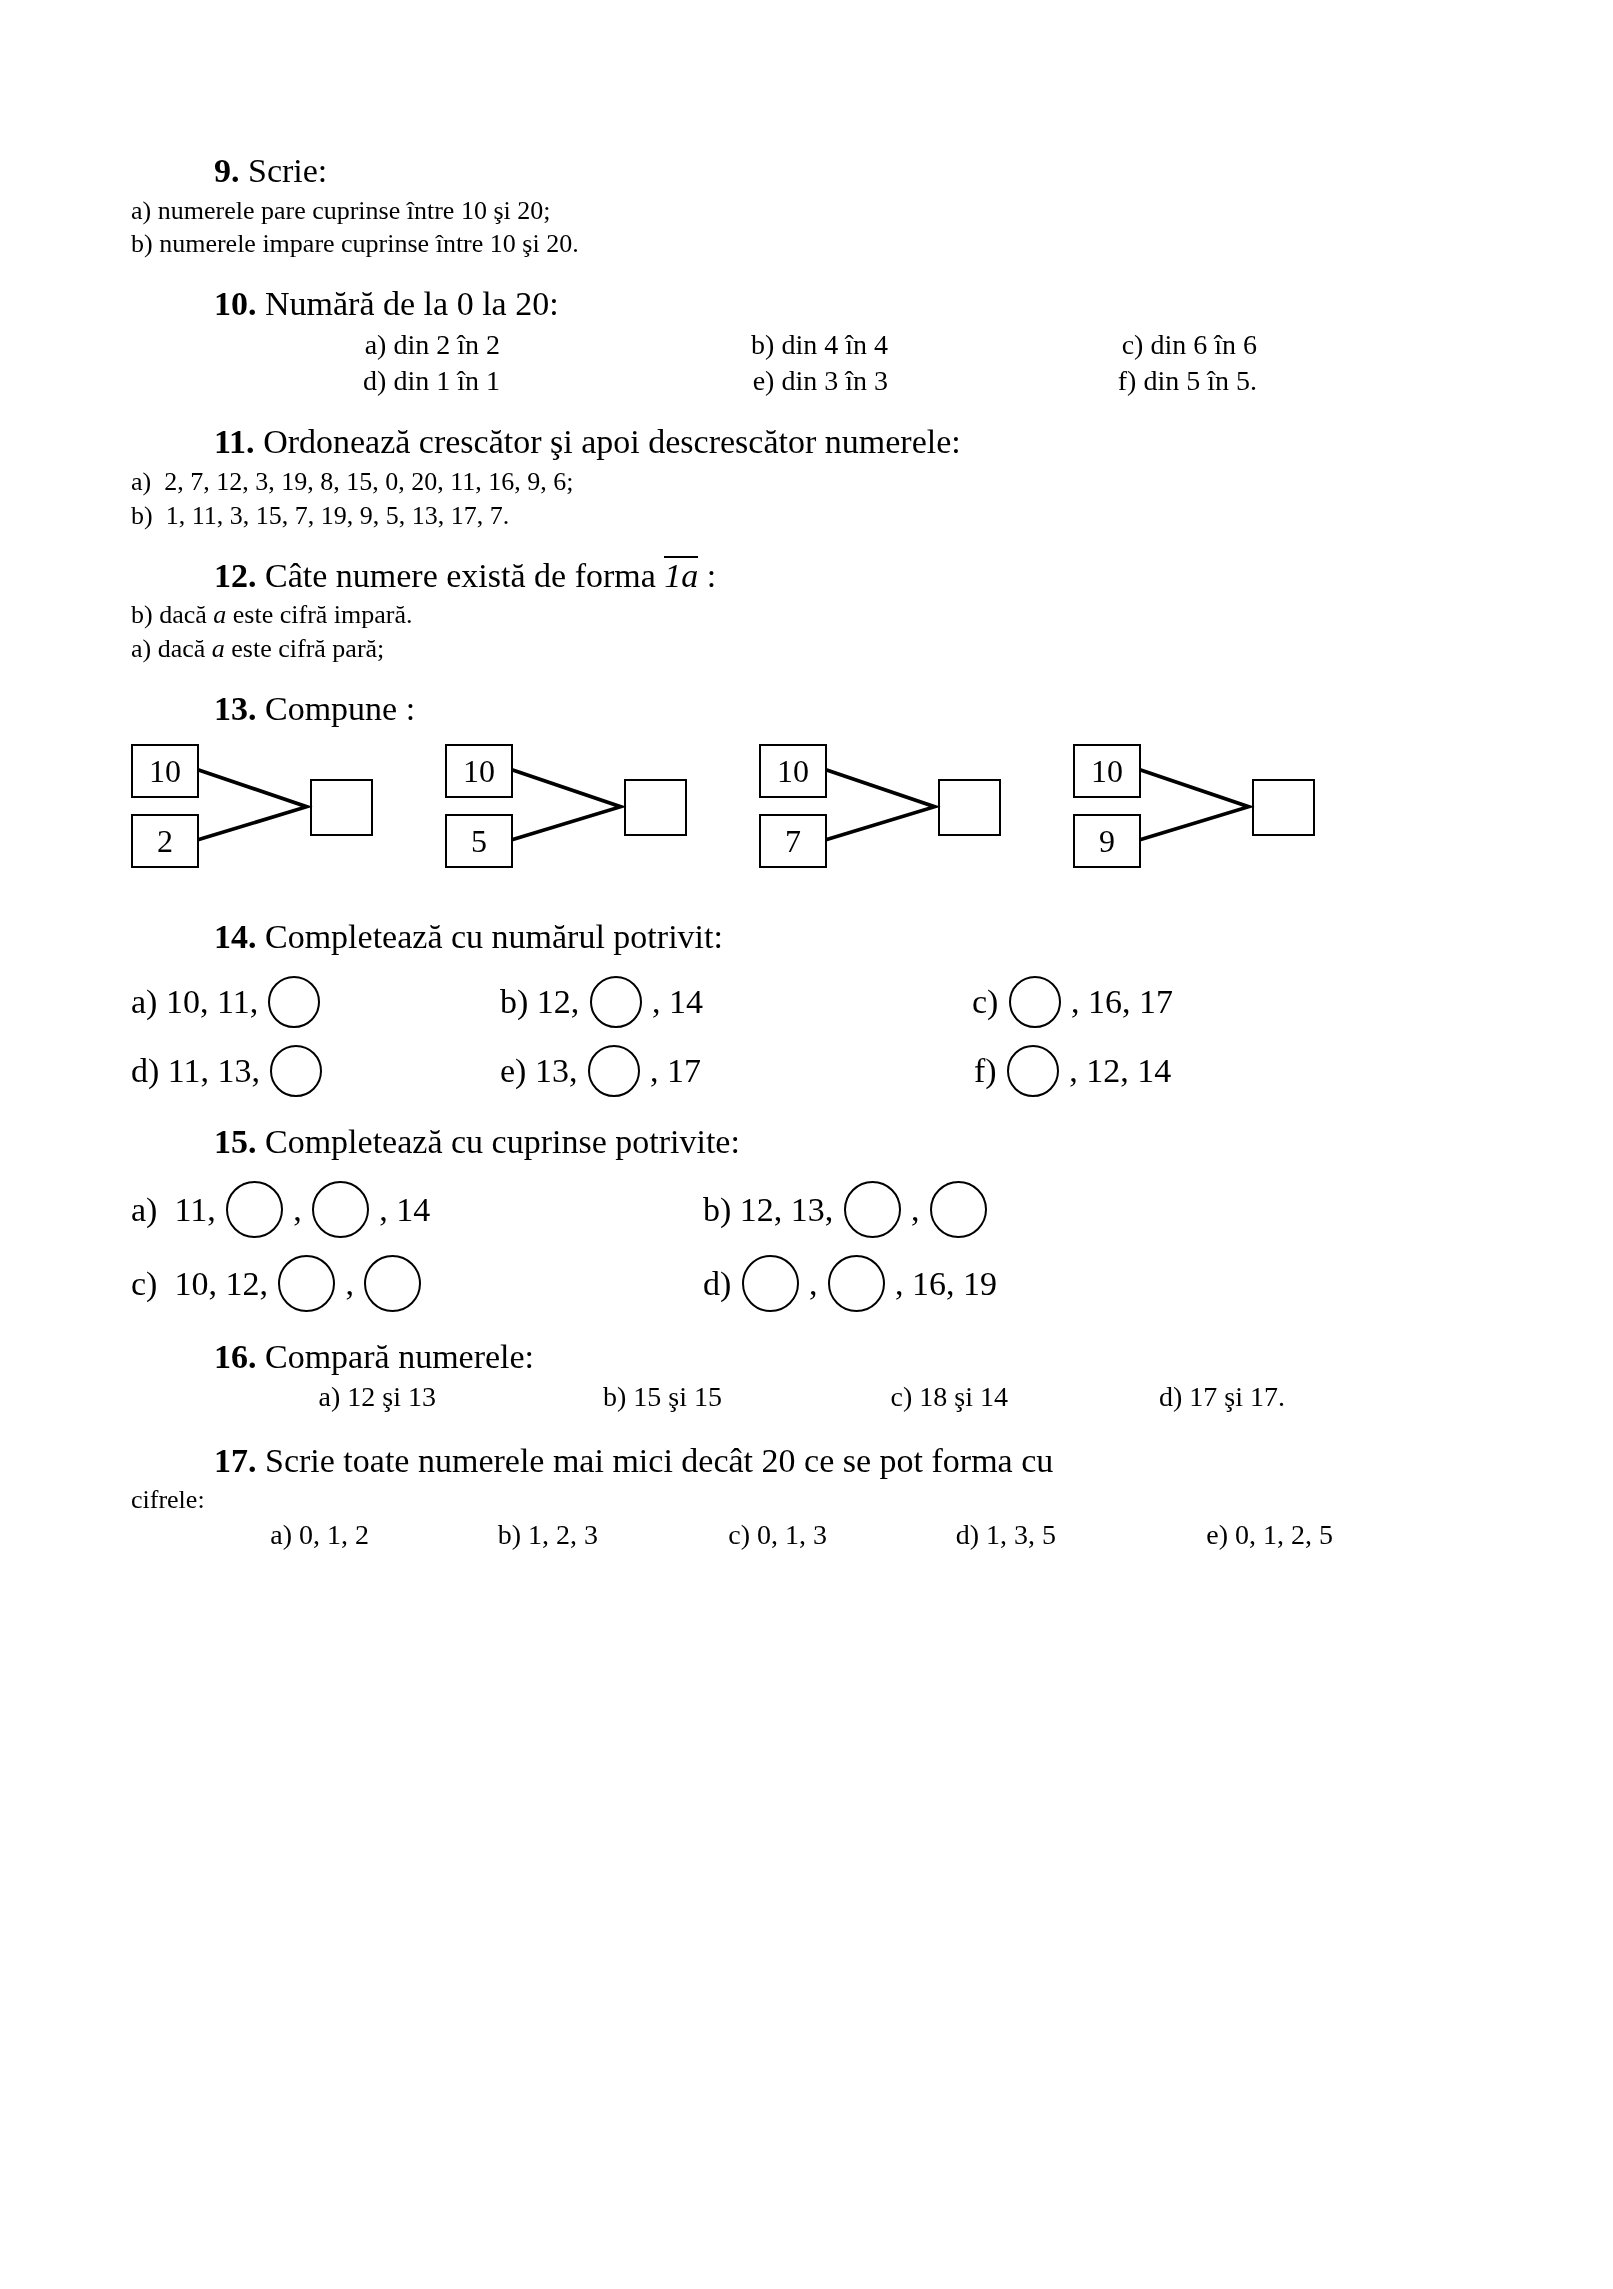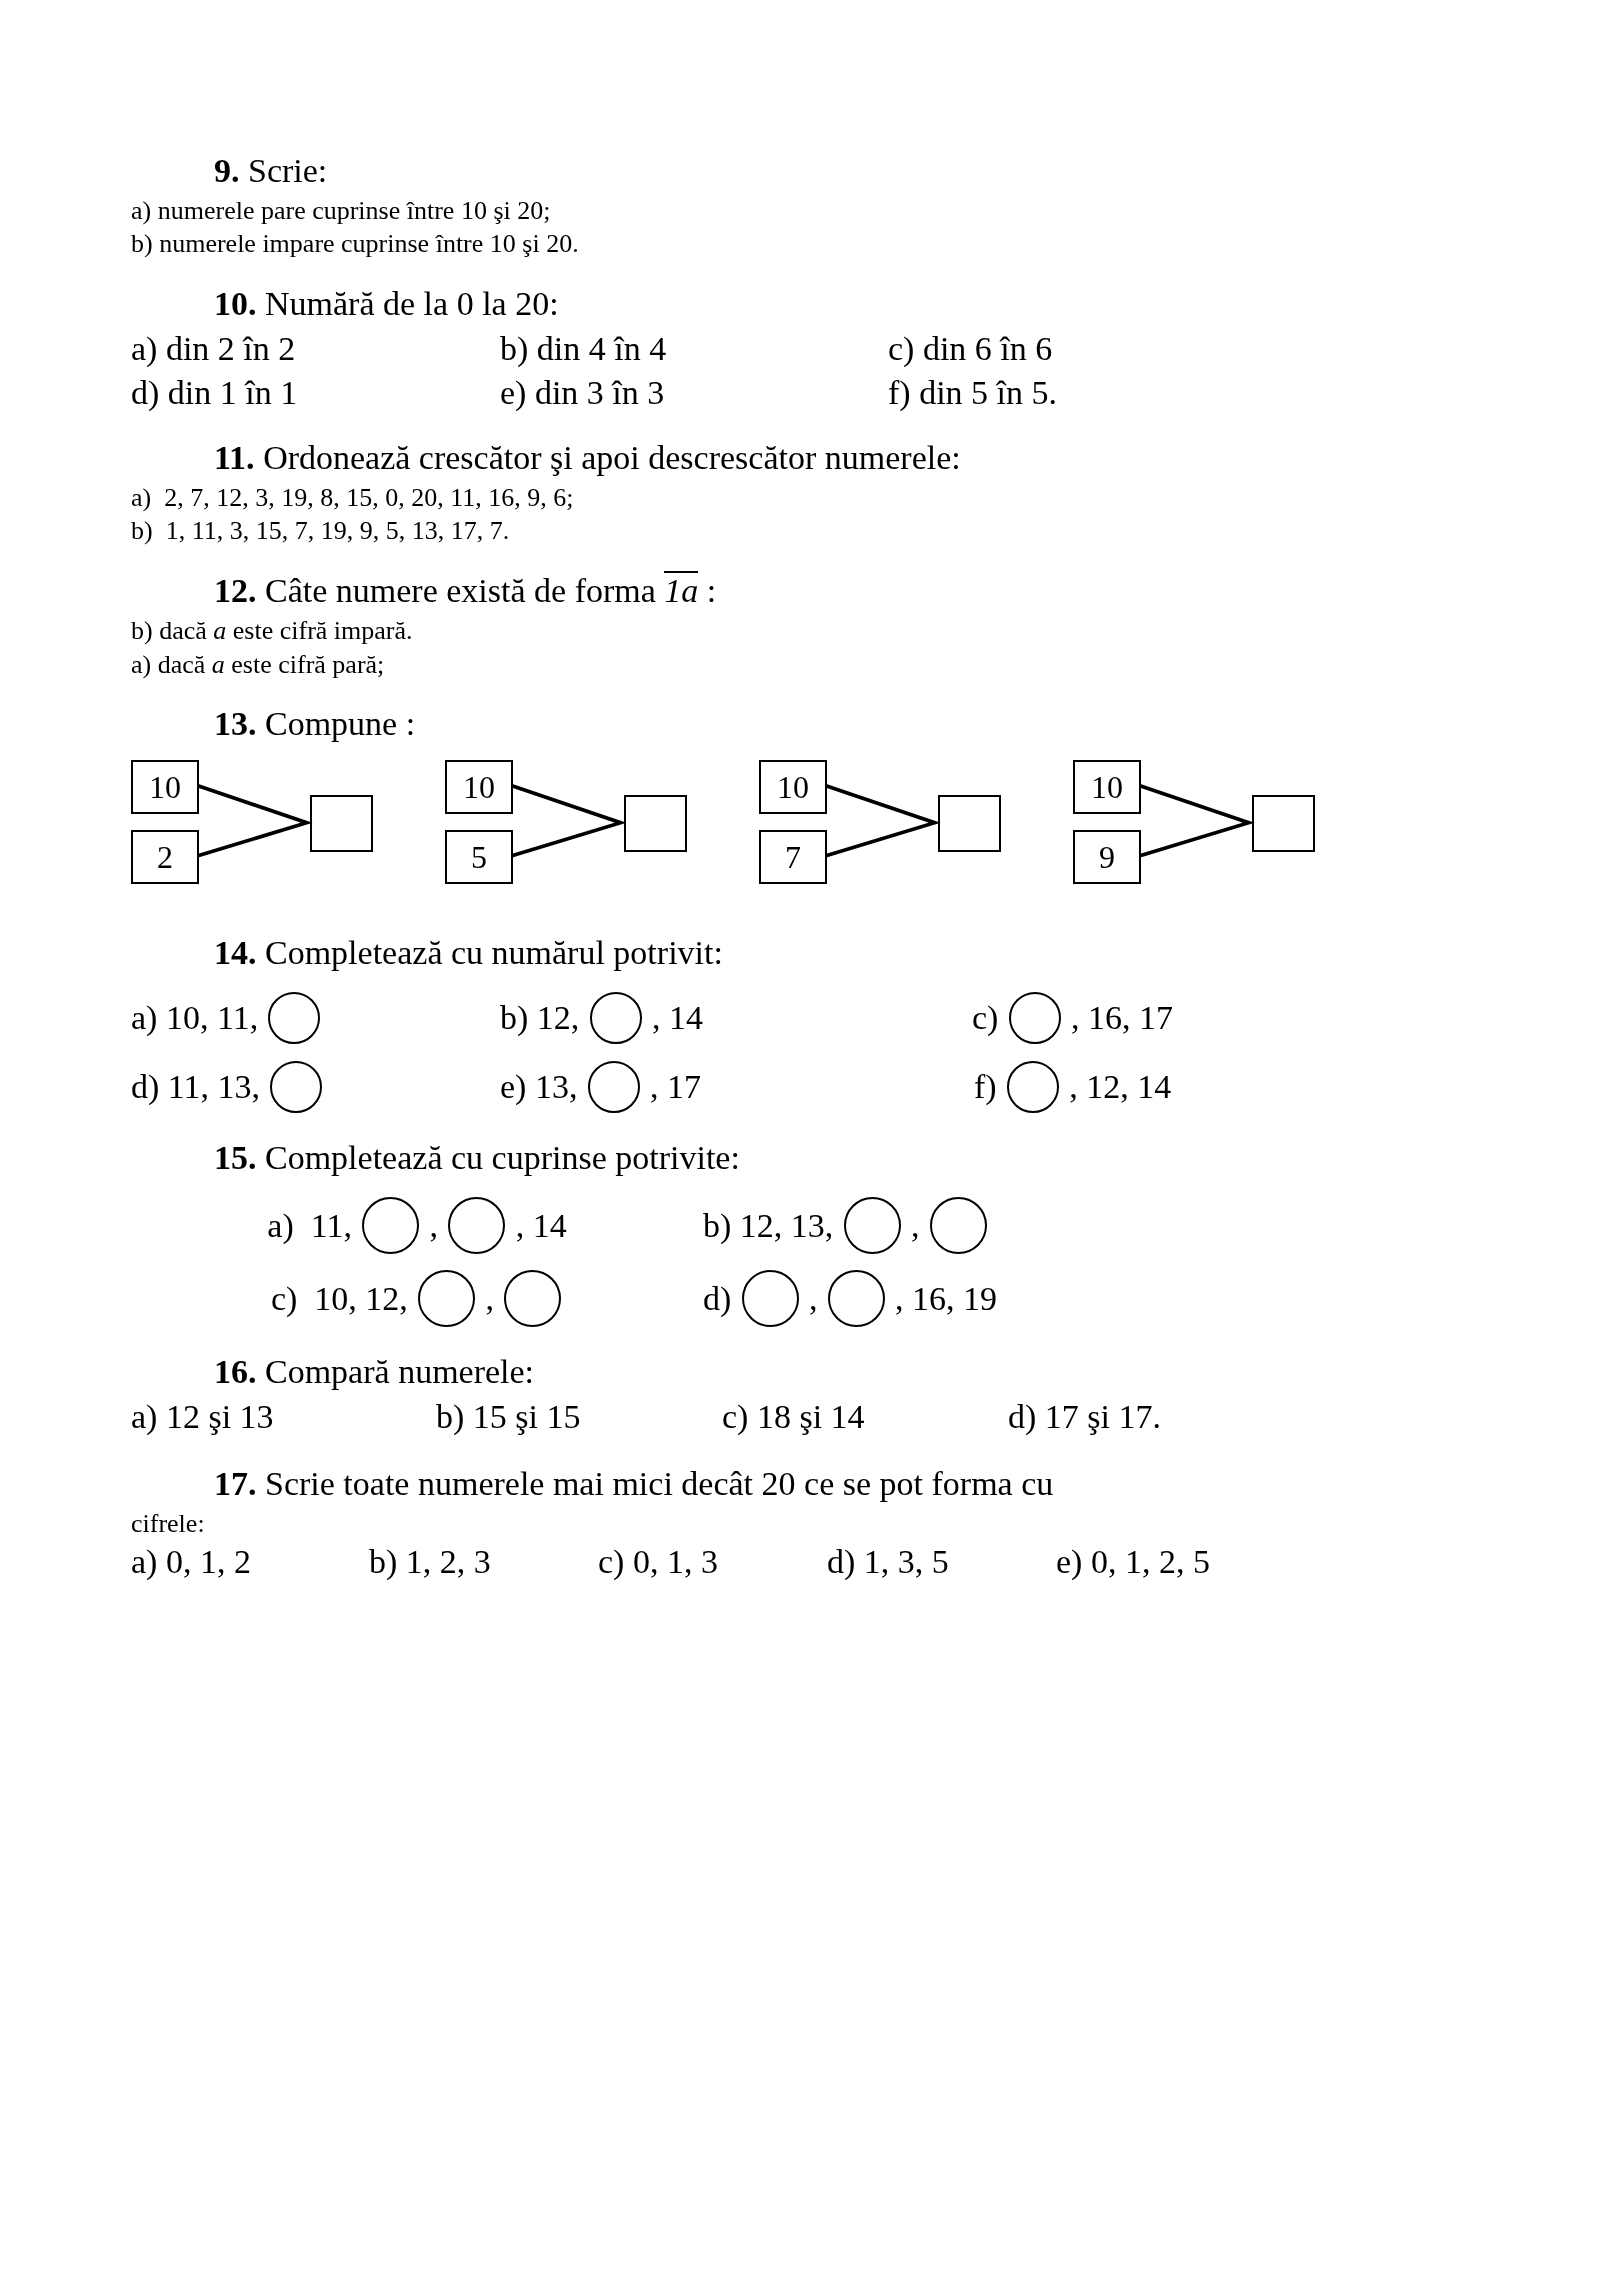--- a/index.html
+++ b/index.html
@@ -42,23 +42,24 @@
   }
   .line {
     font-size: 26px;
     line-height: 1.30;
     white-space: nowrap;
   }
   .lbl {
     display: inline-block;
   }
   .row-cols {
-    font-size: 34px;
+    font-size: 28px;
     line-height: 1.30;
     display: flex;
+    text-align: right;
   }
   .col-a { width: 369px; }
   .col-b { width: 388px; }
   .col-c { width: 369px; }
 
   
   .overline {
     border-top: 2.8px solid #000;
     padding-top: 0.9px;
     display: inline-block;
@@ -123,21 +124,21 @@
     font-size: 34px;
     line-height: 1.30;
     display: flex;
     align-items: center;
     margin-top: 16.6px;
   }
   .seg { white-space: nowrap; }
   .w1 { width: 369px; }
   .w2 { width: 388px; }
   .w3 { width: 369px; text-align: center; }
-  .w15a { width: 572px; text-align: center; }
+  .w15a { width: 572px; }
   .w15b { width: 572px; }
   .mt14 { margin-top: 22px; }
   .mt8 { margin-top: 22px; }
 </style>
 </head>
 <body>
 
 <div class="page">
 <div class="content">
 

